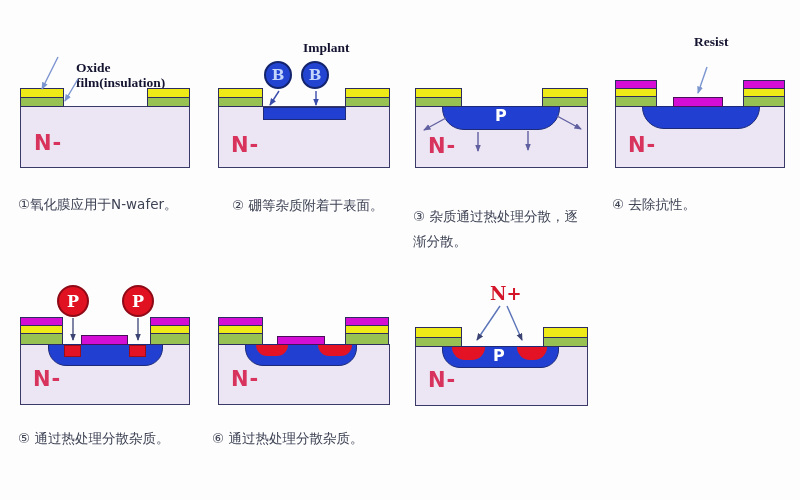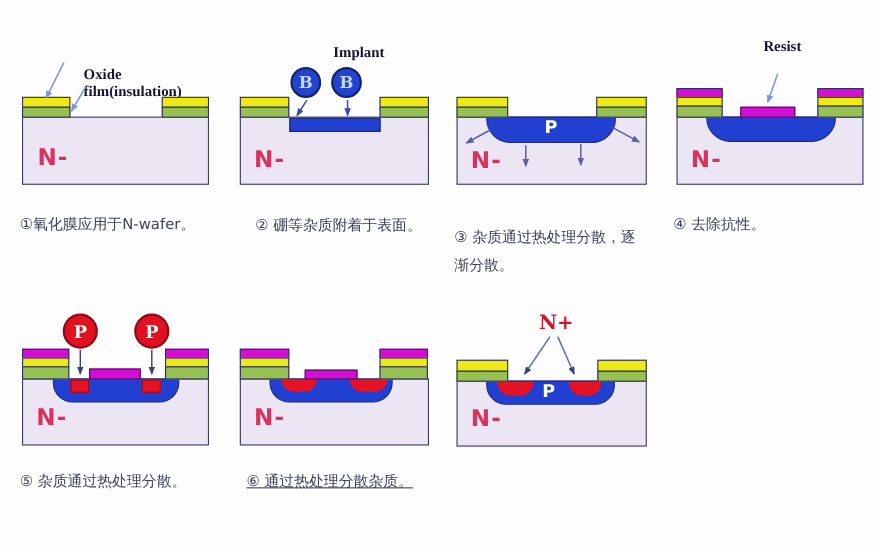--- a/index.html
+++ b/index.html
@@ -92,35 +92,35 @@
   <div class="abs red-sq" style="left:64px;top:345px;width:17px;height:12px;"></div>
   <div class="abs red-sq" style="left:129px;top:345px;width:17px;height:12px;"></div>
   <div class="abs resist" style="left:81px;top:335px;width:47px;height:10px;"></div>
   <div class="abs band band-magenta" style="left:20px;top:317px;width:43px;height:9px;"></div>
   <div class="abs band band-yellow" style="left:20px;top:325px;width:43px;height:9px;"></div>
   <div class="abs band band-green" style="left:20px;top:333px;width:43px;height:12px;"></div>
   <div class="abs band band-magenta" style="left:150px;top:317px;width:40px;height:9px;"></div>
   <div class="abs band band-yellow" style="left:150px;top:325px;width:40px;height:9px;"></div>
   <div class="abs band band-green" style="left:150px;top:333px;width:40px;height:12px;"></div>
   <div class="abs nminus" style="left:33px;top:367px;">N-</div>
-  <div class="abs caption" style="left:18px;top:426px;width:190px;">⑤ 杂质通过热处理分散。</div>
+  <div class="abs caption" style="left:18px;top:426px;width:190px;">⑤ 通过热处理分散杂质。</div>
 
   <div class="abs wafer" style="left:218px;top:344px;width:172px;height:61px;"></div>
   <div class="abs blob" style="left:245px;top:344px;width:112px;height:22px;border-radius:0 0 18px 18px;"></div>
   <div class="abs red-blob" style="left:256px;top:345px;width:32px;height:11px;"></div>
   <div class="abs red-blob" style="left:318px;top:345px;width:34px;height:11px;"></div>
   <div class="abs resist" style="left:277px;top:336px;width:48px;height:9px;"></div>
   <div class="abs band band-magenta" style="left:218px;top:317px;width:45px;height:9px;"></div>
   <div class="abs band band-yellow" style="left:218px;top:325px;width:45px;height:9px;"></div>
   <div class="abs band band-green" style="left:218px;top:333px;width:45px;height:12px;"></div>
   <div class="abs band band-magenta" style="left:345px;top:317px;width:44px;height:9px;"></div>
   <div class="abs band band-yellow" style="left:345px;top:325px;width:44px;height:9px;"></div>
   <div class="abs band band-green" style="left:345px;top:333px;width:44px;height:12px;"></div>
   <div class="abs nminus" style="left:231px;top:367px;">N-</div>
-  <div class="abs caption" style="left:224px;top:426px;width:185px;text-decoration:underline;">⑥ 通过热处理分散杂质。</div>
+  <div class="abs caption" style="left:212px;top:426px;width:185px;">⑥ 通过热处理分散杂质。</div>
 
   <div class="abs nplus" style="left:490px;top:283px;">N+</div>
   <div class="abs wafer" style="left:415px;top:346px;width:173px;height:60px;"></div>
   <div class="abs blob" style="left:442px;top:346px;width:117px;height:22px;border-radius:0 0 18px 18px;"></div>
   <div class="abs red-blob" style="left:452px;top:347px;width:33px;height:13px;"></div>
   <div class="abs red-blob" style="left:517px;top:347px;width:30px;height:13px;"></div>
   <div class="abs ptext" style="left:493px;top:346px;">P</div>
   <div class="abs band band-yellow" style="left:415px;top:327px;width:47px;height:11px;"></div>
   <div class="abs band band-green" style="left:415px;top:337px;width:47px;height:10px;"></div>
   <div class="abs band band-yellow" style="left:543px;top:327px;width:45px;height:11px;"></div>

